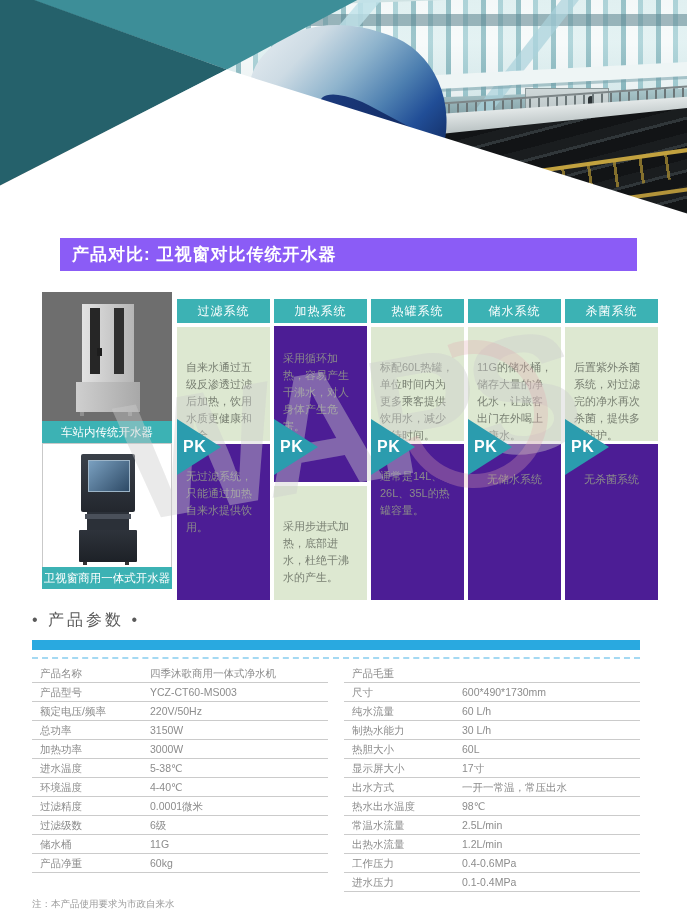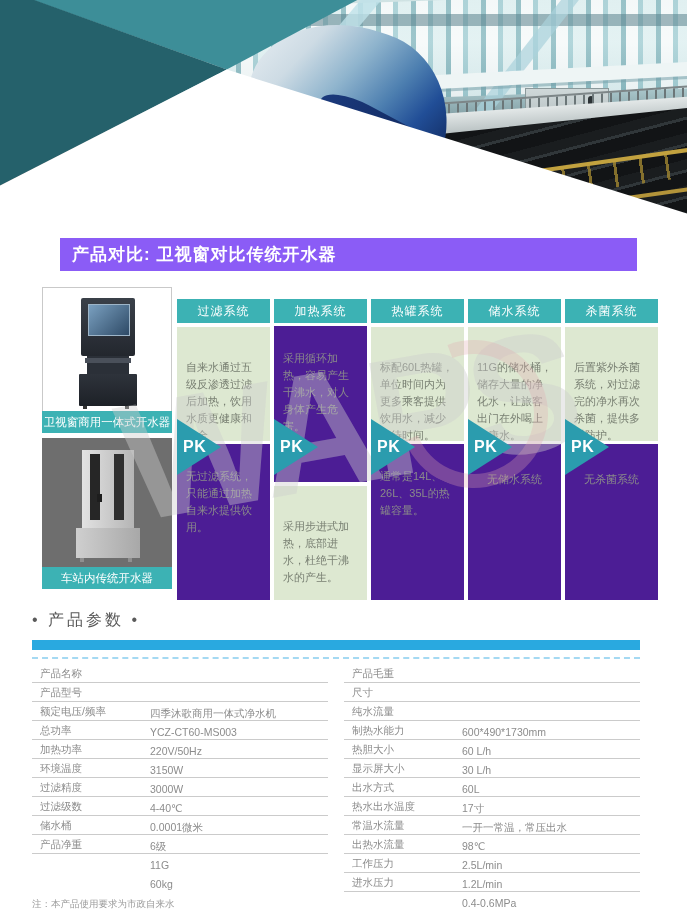--- a/index.html
+++ b/index.html
@@ -92,21 +92,21 @@
 
   
   .params{position:absolute;left:32px;top:610px;width:608px;}
   .p-title{font-size:16px;color:#5a5a5a;letter-spacing:3px;}
   .p-bar{margin-top:9px;height:10px;background:#29a9e0;}
   .p-dash{margin-top:7px;border-top:2px dashed #a5d9f2;height:0;}
   .p-tables{margin-top:5px;display:flex;gap:16px;}
   .ptab{flex:1;}
   .prow{height:18px;line-height:18px;border-bottom:1px solid #cbcbcb;display:flex;font-size:10.5px;}
   .plabel{width:118px;color:#8c8c8c;padding-left:8px;box-sizing:border-box;white-space:nowrap;}
-  .pvalue{flex:1;color:#8c8c8c;white-space:nowrap;margin-top:40px;}
+  .pvalue{flex:1;color:#8c8c8c;white-space:nowrap;}
   .p-notes{margin-top:6px;}
   .note1{font-size:9.5px;color:#9a9a9a;}
 </style>
 </head>
 <body>
 
 <div class="page">
 
   <div class="hero">
     <div class="photo">
@@ -132,41 +132,41 @@
     <div class="white-wedge"></div>
   </div>
 
   <div class="title-band">
     <span>产品对比: 卫视窗对比传统开水器</span>
   </div>
 
   <div class="compare">
     <div class="tiles">
       <div class="tile">
+        <div class="tile-img2">
+          <div class="m2-top"></div>
+          <div class="m2-s1"></div>
+          <div class="m2-s2"></div>
+          <div class="m2-tap"></div>
+          <div class="m2-base"></div>
+          <div class="m2-feet"></div>
+        </div>
+        <div class="tile-label">车站内传统开水器</div>
+      </div>
+      <div class="tile">
         <div class="tile-img1">
           <div class="m1-top"></div>
           <div class="m1-screen"></div>
           <div class="m1-mid"></div>
           <div class="m1-tray"></div>
           <div class="m1-base"></div>
           <div class="m1-feet"></div>
         </div>
         <div class="tile-label">卫视窗商用一体式开水器</div>
       </div>
-      <div class="tile">
-        <div class="tile-img2">
-          <div class="m2-top"></div>
-          <div class="m2-s1"></div>
-          <div class="m2-s2"></div>
-          <div class="m2-tap"></div>
-          <div class="m2-base"></div>
-          <div class="m2-feet"></div>
-        </div>
-        <div class="tile-label">车站内传统开水器</div>
-      </div>
     </div>
 
     <div class="cols">
       <div class="col">
         <div class="col-header">过滤系统</div>
         <div class="cell cell-modern">自来水通过五级反渗透过滤后加热，饮用水质更健康和安全</div>
         <div class="cell cell-trad">无过滤系统，只能通过加热自来水提供饮用。</div>
         <div class="pk">
             <span>PK</span>
           </div>
@@ -229,20 +229,24 @@
           </div>
         <div class="prow">
             <span class="plabel">总功率</span>
             <span class="pvalue">3150W</span>
           </div>
         <div class="prow">
             <span class="plabel">加热功率</span>
             <span class="pvalue">3000W</span>
           </div>
         <div class="prow">
+            <span class="plabel">进水温度</span>
+            <span class="pvalue">5-38℃</span>
+          </div>
+        <div class="prow">
             <span class="plabel">环境温度</span>
             <span class="pvalue">4-40℃</span>
           </div>
         <div class="prow">
             <span class="plabel">过滤精度</span>
             <span class="pvalue">0.0001微米</span>
           </div>
         <div class="prow">
             <span class="plabel">过滤级数</span>
             <span class="pvalue">6级</span>

